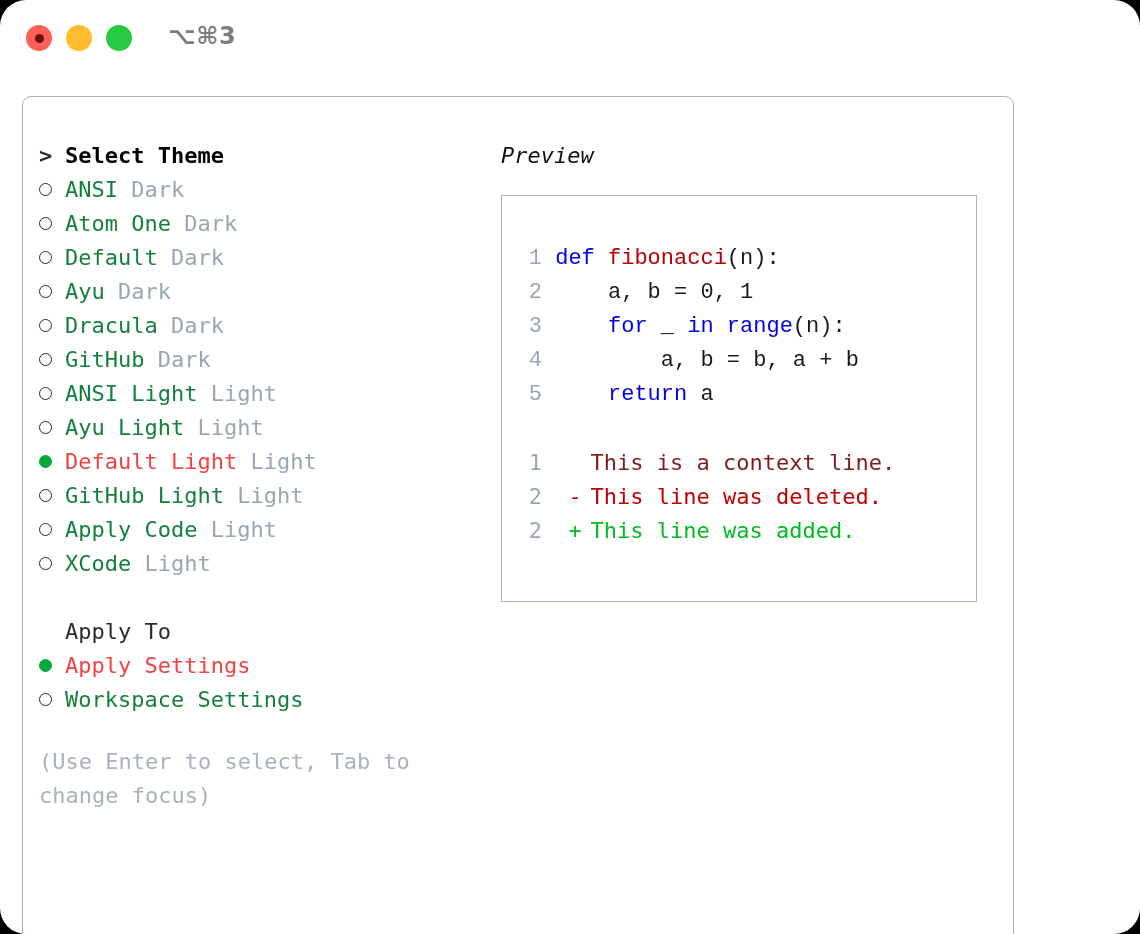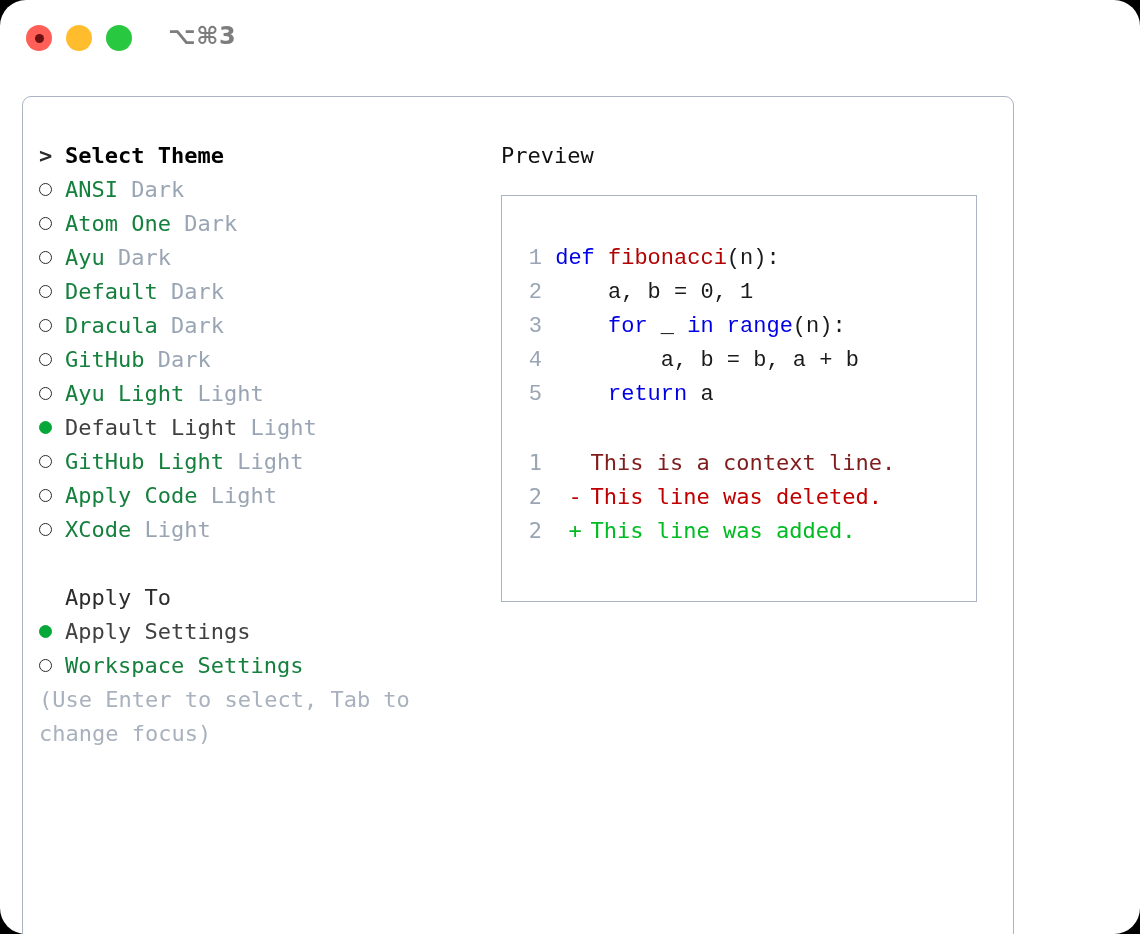--- a/index.html
+++ b/index.html
@@ -121,53 +121,55 @@
     box-sizing: border-box;
     vertical-align: middle;
     position: relative;
     top: -2px;
   }
   .bullet.filled {
     background: #06a83a;
     border-color: #06a83a;
   }
   .label { color: #15803d; }
-  .row.selected .label { color: #404040; }
+  .row.selected .label { color: #ef4444; }
   .suffix { color: #9aa5b4; }
 
   .spacer { height: 34px; }
 
   .section-title {
     height: 34px;
     line-height: 34px;
     font-size: 22px;
     white-space: pre;
     color: #2b2b2b;
     padding-left: 26px;
   }
 
   .hint {
+    margin-top: 28px;
     font-size: 22px;
     line-height: 34px;
     color: #a8b1bd;
     width: 420px;
   }
 
   
   .right {
     position: absolute;
     left: 478px;
     top: 42px;
     width: 500px;
   }
   .preview-title {
     font-size: 22px;
     line-height: 34px;
     color: #111111;
     font-weight: normal;
+    font-style: italic;
   }
   .preview-box {
     margin-top: 22px;
     width: 476px;
     height: 407px;
     border: 1.5px solid #aab4c2;
     box-sizing: border-box;
     background: #ffffff;
     position: relative;
   }
@@ -219,24 +221,25 @@
   </div>
 
   <div class="panel">
     <div class="cols">
 
       <div class="left">
         <div class="row header-row"><span class="marker">&gt;</span><span>Select Theme</span></div>
         <div id="theme-items">
             <div class="row"><span class="marker"><span class="bullet"></span></span><span class="label">ANSI</span><span> </span><span class="suffix">Dark</span></div>
             <div class="row"><span class="marker"><span class="bullet"></span></span><span class="label">Atom One</span><span> </span><span class="suffix">Dark</span></div>
+            <div class="row"><span class="marker"><span class="bullet"></span></span><span class="label">Default</span><span> </span><span class="suffix">Dark</span></div>
             <div class="row"><span class="marker"><span class="bullet"></span></span><span class="label">Ayu</span><span> </span><span class="suffix">Dark</span></div>
-            <div class="row"><span class="marker"><span class="bullet"></span></span><span class="label">Default</span><span> </span><span class="suffix">Dark</span></div>
             <div class="row"><span class="marker"><span class="bullet"></span></span><span class="label">Dracula</span><span> </span><span class="suffix">Dark</span></div>
             <div class="row"><span class="marker"><span class="bullet"></span></span><span class="label">GitHub</span><span> </span><span class="suffix">Dark</span></div>
+            <div class="row"><span class="marker"><span class="bullet"></span></span><span class="label">ANSI Light</span><span> </span><span class="suffix">Light</span></div>
             <div class="row"><span class="marker"><span class="bullet"></span></span><span class="label">Ayu Light</span><span> </span><span class="suffix">Light</span></div>
             <div class="row selected"><span class="marker"><span class="bullet filled"></span></span><span class="label">Default Light</span><span> </span><span class="suffix">Light</span></div>
             <div class="row"><span class="marker"><span class="bullet"></span></span><span class="label">GitHub Light</span><span> </span><span class="suffix">Light</span></div>
             <div class="row"><span class="marker"><span class="bullet"></span></span><span class="label">Apply Code</span><span> </span><span class="suffix">Light</span></div>
             <div class="row"><span class="marker"><span class="bullet"></span></span><span class="label">XCode</span><span> </span><span class="suffix">Light</span></div>
           </div>
 
         <div class="spacer"></div>
 
         <div class="section-title">Apply To</div>

